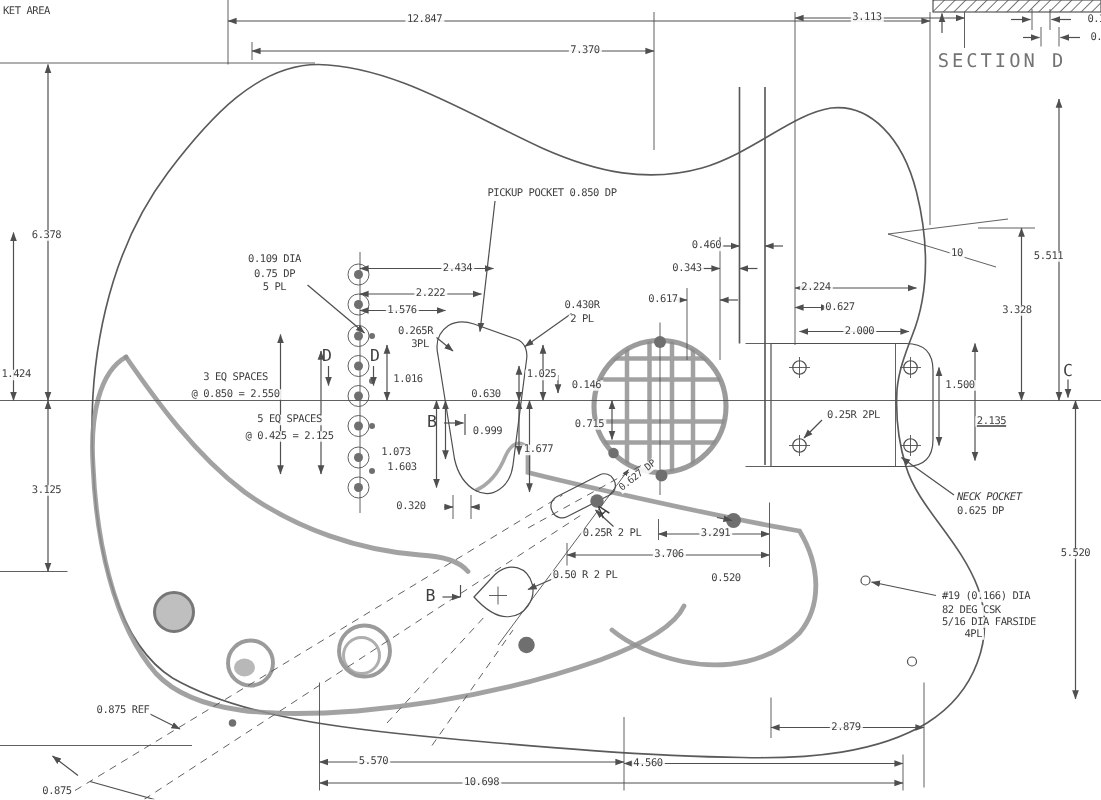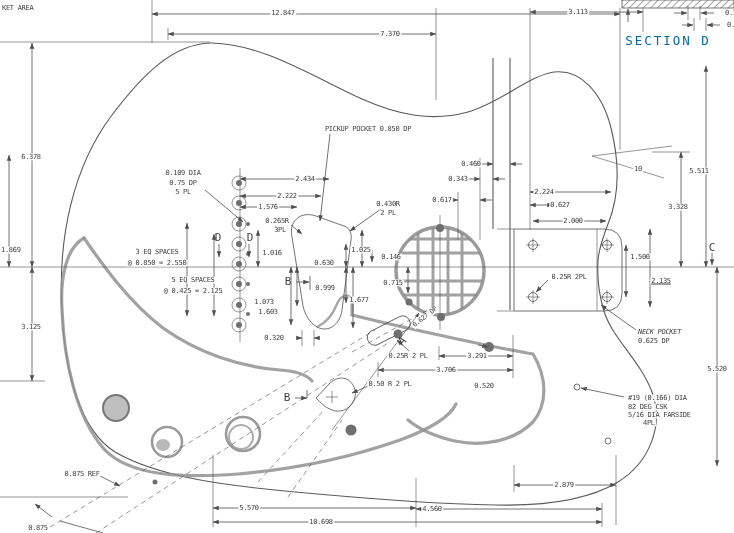--- a/index.html
+++ b/index.html
@@ -5,21 +5,21 @@
   html,body{margin:0;padding:0;background:#fff;}
   #stage{position:relative;width:734px;height:533px;overflow:hidden;background:var(--bg,#fff);
          font-family:"DejaVu Sans Mono", monospace;}
   #stage svg{position:absolute;left:0;top:0;}
   #labels{position:absolute;left:0;top:0;width:734px;height:533px;pointer-events:none;}
   .lbl{position:absolute;font-size:7px;line-height:1;color:var(--text,#3f3f3f);
        white-space:nowrap;background:rgba(255,255,255,.88);padding:0 1px;
        transform:translate(-50%,-50%);letter-spacing:-0.3px;}
   .lbl.left{transform:translate(0,-50%);}
   .lbl.marker{background:transparent;font-size:11px;letter-spacing:0;}
-  .lbl.big{font-size:12.5px;letter-spacing:2px;color:#0369a1;background:transparent;}
+  .lbl.big{font-size:12.5px;letter-spacing:2px;color:#737373;background:transparent;}
   .dl{stroke:var(--line,#4f4f4f);stroke-width:0.8;fill:none;}
   .thin{stroke:var(--line,#4f4f4f);stroke-width:0.6;fill:none;}
   .body{stroke:#5a5a5a;stroke-width:1.1;fill:none;}
   .pg{stroke:var(--pg,#929292);stroke-width:3.2;fill:none;opacity:.85;stroke-linecap:round;}
   .pg2{stroke:var(--pg,#929292);stroke-width:2.4;fill:none;opacity:.8;}
   .dashed{stroke-dasharray:5 4;}
   .blob{fill:#6f6f6f;stroke:none;}
   .mk{fill:var(--line,#4f4f4f);}
 </style>
 </head>
@@ -277,21 +277,21 @@
 
   <div id="labels">
       <div class="lbl left" style="left: 1px; top: 8px;">KET AREA</div>
       <div class="lbl" style="left: 283px; top: 13px;">12.847</div>
       <div class="lbl" style="left: 578px; top: 12px;">3.113</div>
       <div class="lbl" style="left: 390px; top: 34px;">7.370</div>
       <div class="lbl left" style="left: 724px; top: 13px;">0.3</div>
       <div class="lbl left" style="left: 726px; top: 25px;">0.3</div>
       <div class="lbl big" style="left: 668px; top: 41px;">SECTION D</div>
       <div class="lbl" style="left: 31px; top: 157px;">6.378</div>
-      <div class="lbl left" style="left: 0px; top: 250px;">1.869</div>
+      <div class="lbl left" style="left: 0px; top: 250px;">1.424</div>
       <div class="lbl" style="left: 31px; top: 327px;">3.125</div>
       <div class="lbl" style="left: 183px; top: 173px;">0.109 DIA</div>
       <div class="lbl" style="left: 183px; top: 183px;">0.75 DP</div>
       <div class="lbl" style="left: 183px; top: 192px;">5 PL</div>
       <div class="lbl" style="left: 305px; top: 179px;">2.434</div>
       <div class="lbl" style="left: 287px; top: 196px;">2.222</div>
       <div class="lbl" style="left: 268px; top: 207px;">1.576</div>
       <div class="lbl" style="left: 277px; top: 221px;">0.265R</div>
       <div class="lbl" style="left: 280px; top: 230px;">3PL</div>
       <div class="lbl marker" style="left: 218px; top: 237px;">D</div>

